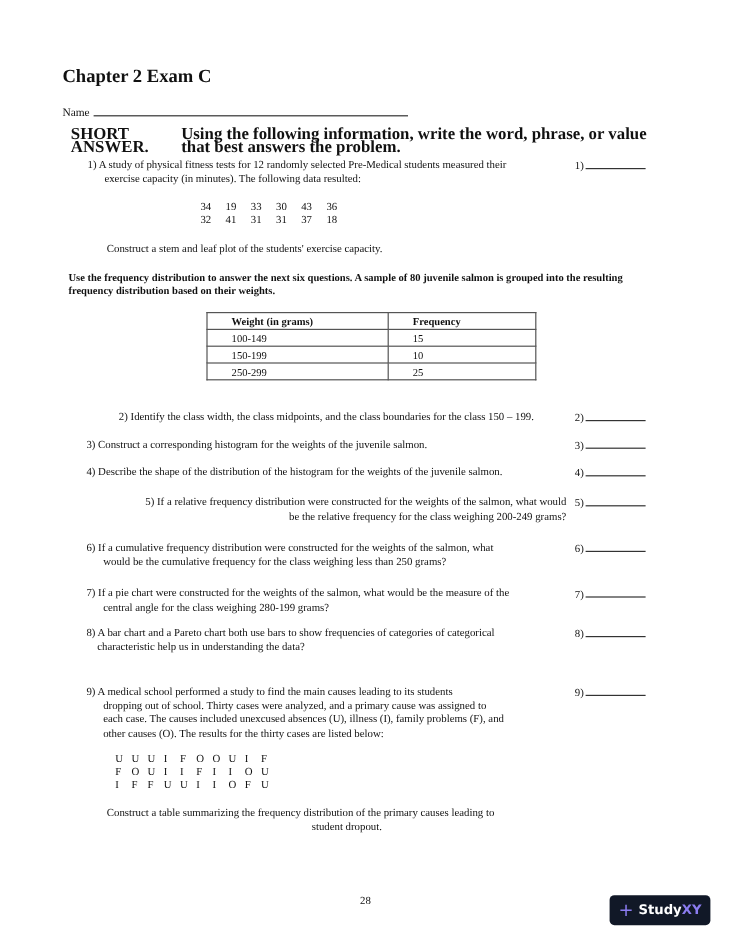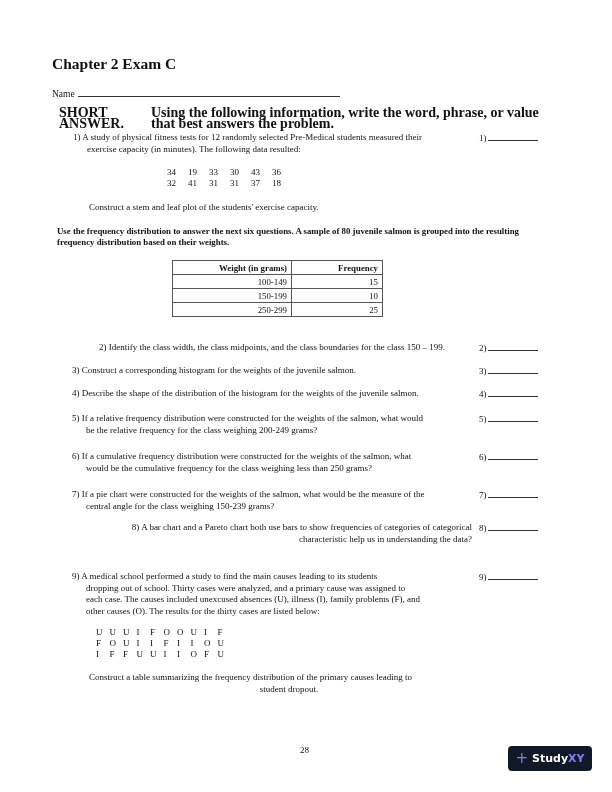--- a/index.html
+++ b/index.html
@@ -16,21 +16,21 @@
     .sa-head .label { display: inline-block; width: 92px; vertical-align: top; }
     .sa-head .text { display: inline-block; width: 395px; vertical-align: top; }
     .q { font-size: 9px; line-height: 11.5px; }
     .q .indent { padding-left: 14px; display: block; }
     .ans { font-size: 9px; }
     .ans .blank { display: inline-block; width: 50px; border-bottom: 1px solid #333; height: 8px; margin-left: 1px; }
     .data-grid { font-size: 9px; line-height: 11px; }
     .data-grid span { display: inline-block; width: 21px; text-align: left; }
     .instr { left: 57px; top: 226px; width: 500px; font-size: 8.8px; font-weight: bold; line-height: 11px; }
     table.freq { position: absolute; left: 172px; top: 260px; border-collapse: collapse; font-size: 8.8px; }
-    table.freq th, table.freq td { border: 1px solid #555; padding: 0 4px; height: 13px; text-align: right; }
+    table.freq th, table.freq td { border: 1px solid #555; padding: 0 20px; height: 13px; text-align: left; }
     table.freq th { font-weight: bold; }
     table.freq td.w, table.freq th.w { width: 110px; }
     table.freq td.f, table.freq th.f { width: 82px; }
     .letters { font-size: 9px; line-height: 11px; }
     .letters span { display: inline-block; width: 13.5px; }
     .page-num { left: 300px; top: 745px; font-size: 9px; }
     .badge {
       left: 508px; top: 746px; width: 84px; height: 25px; background: #111827;
       border-radius: 4px; display: flex; align-items: center; justify-content: center;
       font-family: "DejaVu Sans", sans-serif; font-weight: bold; font-size: 11px; color: #ffffff;
@@ -109,48 +109,48 @@
 </div>
 
 <div class="abs q" style="left:72px; top:388px; width:400px;">
   <span>4)</span>
   <span>Describe the shape of the distribution of the histogram for the weights of the juvenile salmon.</span>
 </div>
 <div class="abs ans" style="left:479px; top:388px;">
   <span>4)</span><span class="blank"></span>
 </div>
 
-<div class="abs q" style="left:72px; top:413px; width:400px;">
+<div class="abs q" style="left:72px; top:413px; width:400px;text-align:right;">
   <span>5)</span>
   <span>If a relative frequency distribution were constructed for the weights of the salmon, what would</span>
   <span class="indent">be the relative frequency for the class weighing 200-249 grams?</span>
 </div>
 <div class="abs ans" style="left:479px; top:413px;">
   <span>5)</span><span class="blank"></span>
 </div>
 
 <div class="abs q" style="left:72px; top:451px; width:400px;">
   <span>6)</span>
   <span>If a cumulative frequency distribution were constructed for the weights of the salmon, what</span>
   <span class="indent">would be the cumulative frequency for the class weighing less than 250 grams?</span>
 </div>
 <div class="abs ans" style="left:479px; top:451px;">
   <span>6)</span><span class="blank"></span>
 </div>
 
 <div class="abs q" style="left:72px; top:489px; width:400px;">
   <span>7)</span>
   <span>If a pie chart were constructed for the weights of the salmon, what would be the measure of the</span>
-  <span class="indent">central angle for the class weighing 150-239 grams?</span>
+  <span class="indent">central angle for the class weighing 280-199 grams?</span>
 </div>
 <div class="abs ans" style="left:479px; top:489px;">
   <span>7)</span><span class="blank"></span>
 </div>
 
-<div class="abs q" style="left:72px; top:522px; width:400px;text-align:right;">
+<div class="abs q" style="left:72px; top:522px; width:400px;">
   <span>8)</span>
   <span>A bar chart and a Pareto chart both use bars to show frequencies of categories of categorical</span>
   <span class="indent" style="padding-left:9px;">characteristic help us in understanding the data?</span>
 </div>
 <div class="abs ans" style="left:479px; top:522px;">
   <span>8)</span><span class="blank"></span>
 </div>
 
 <div class="abs q" style="left:72px; top:571px; width:400px;">
   <span>9)</span>

